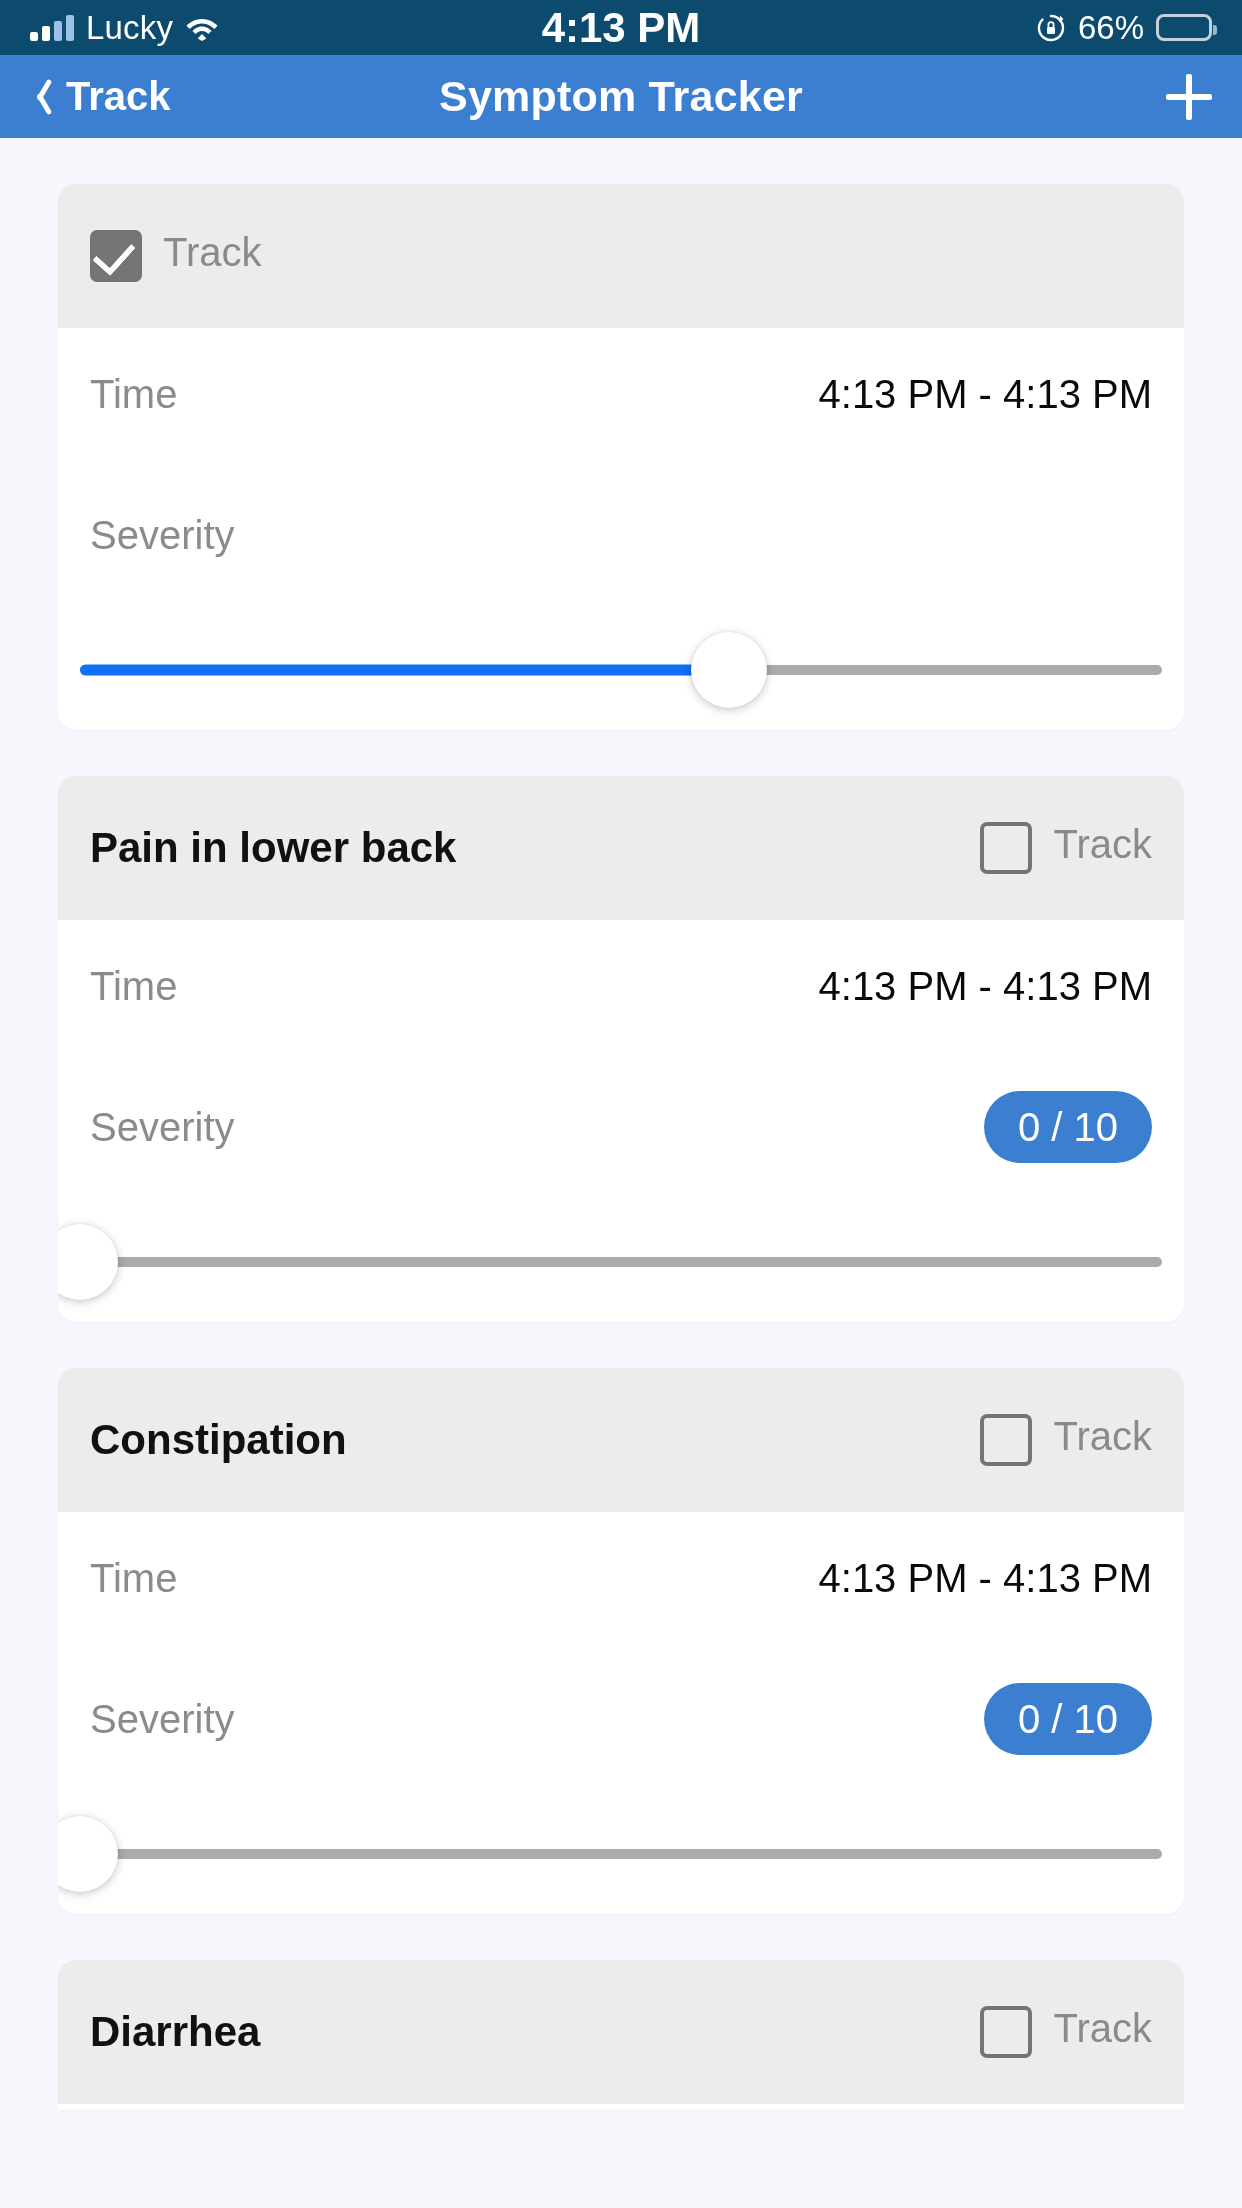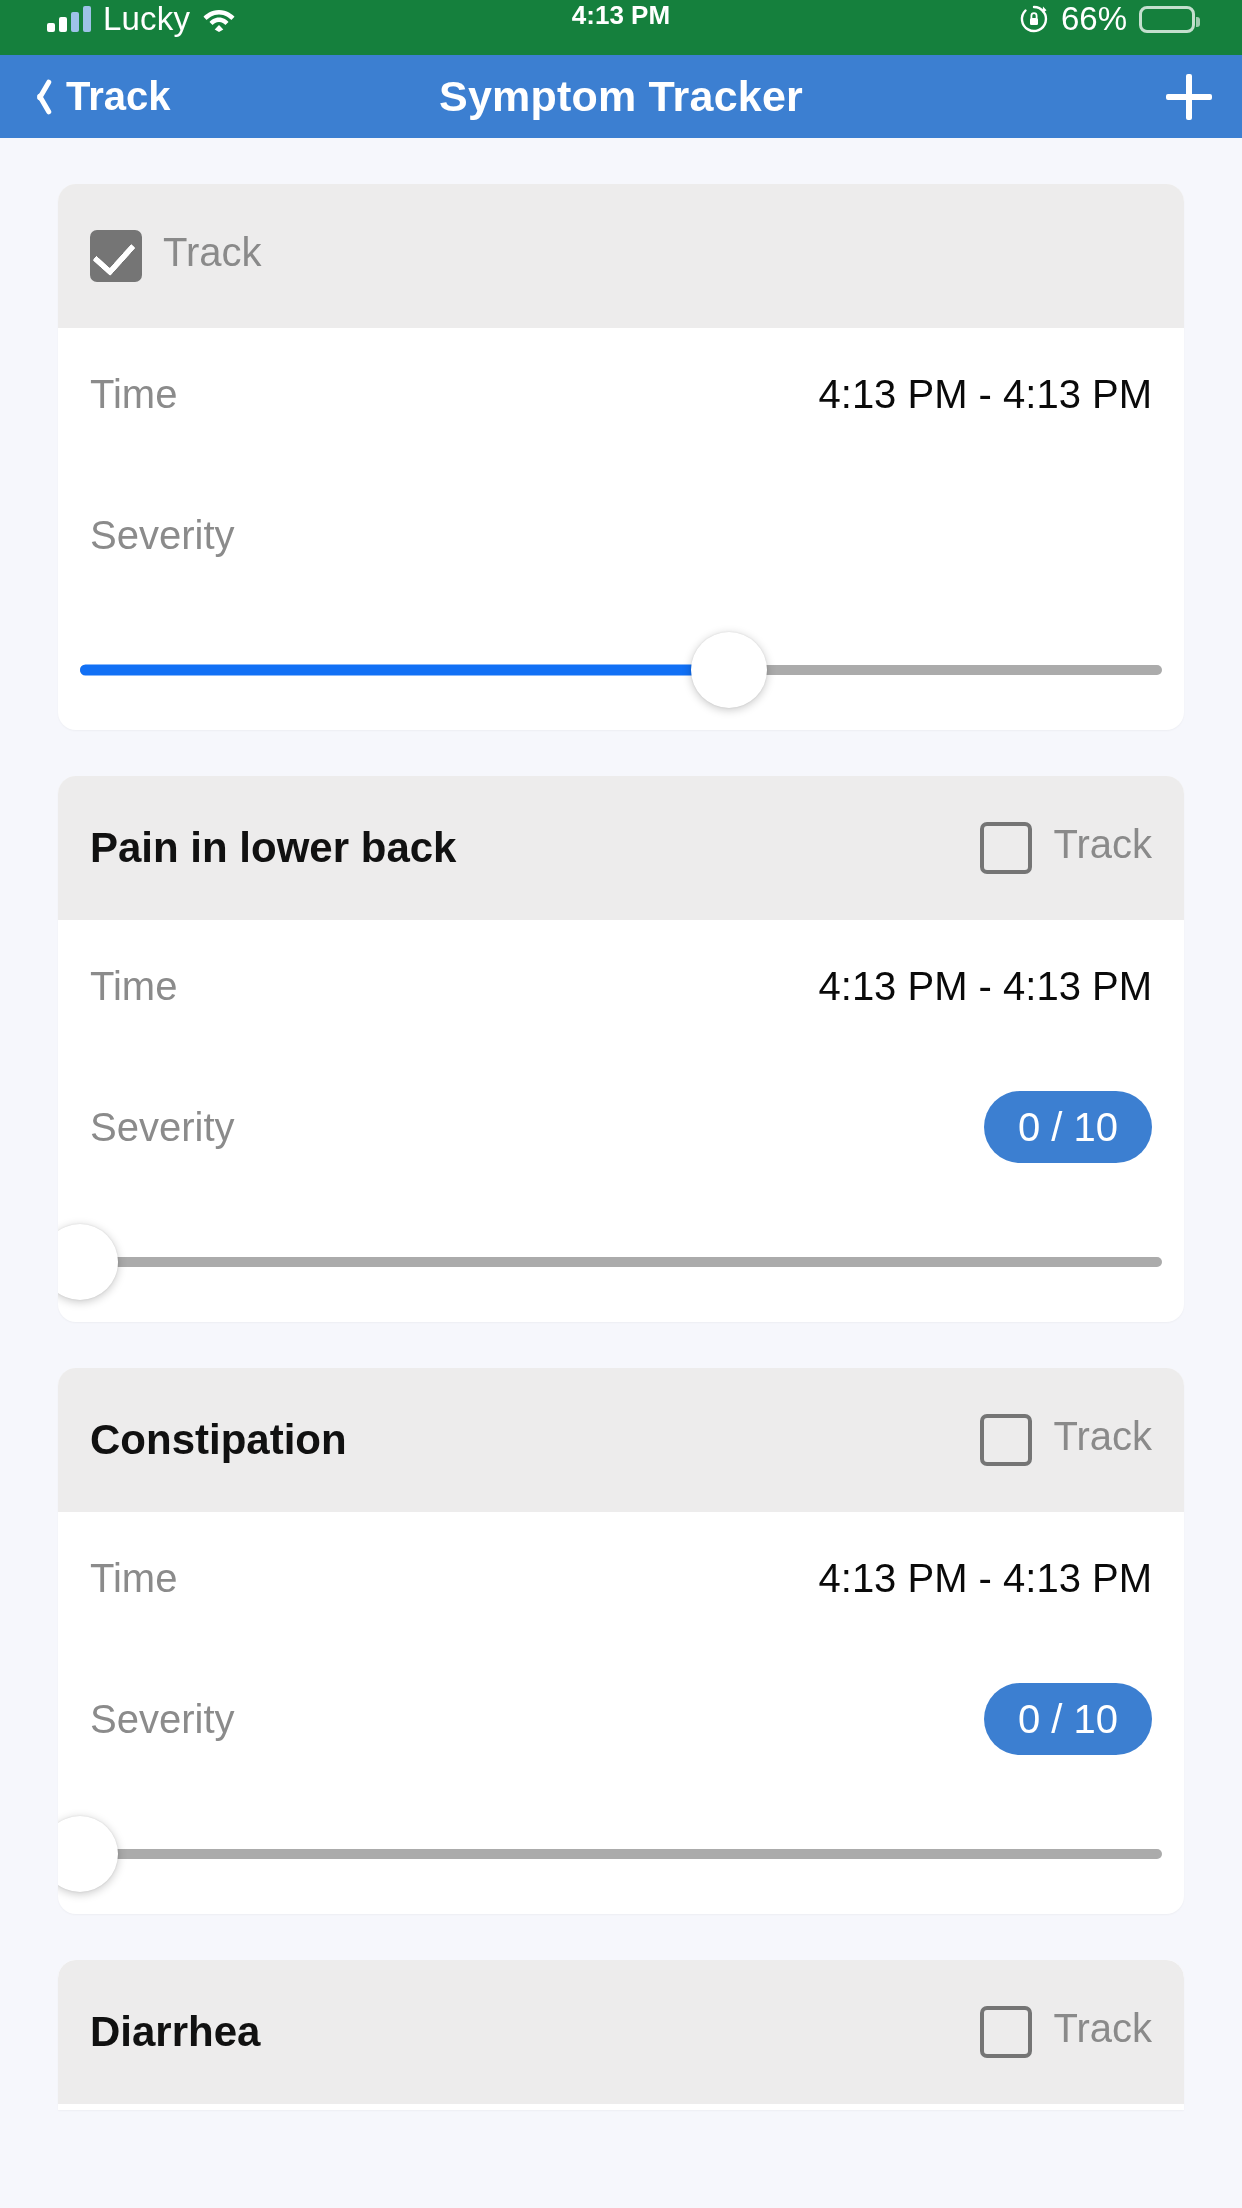--- a/index.html
+++ b/index.html
@@ -6,37 +6,37 @@
   html,body { width:1242px; height:2208px; }
   body {
     font-family:"Liberation Sans", sans-serif;
     background:#F6F7FC;
     overflow:hidden;
     position:relative;
   }
 
   
   .statusbar{
-    height:55px; background:#15803d; color:#fff;
-    display:flex; align-items:flex-start; position:relative;
-    padding:0 47px;
+    height:55px; background:#0c4a6e; color:#fff;
+    display:flex; align-items:center; position:relative;
+    padding:0 30px;
   }
   .sb-left{ display:flex; align-items:center; gap:12px; }
   .bars{ display:flex; align-items:flex-end; gap:4px; height:26px; }
   .bars i{ display:block; width:8px; background:#fff; border-radius:2px; }
   .bars i:nth-child(1){ height:9px; }
   .bars i:nth-child(2){ height:15px; }
   .bars i:nth-child(3){ height:20px; background:#9EC2E8; }
   .bars i:nth-child(4){ height:26px; background:#9EC2E8; }
   .carrier{ font-size:33px; font-weight:400; letter-spacing:.2px; }
   .wifi{ width:34px; height:26px; position:relative; }
 
   .sb-center{
     position:absolute; left:0; right:0; text-align:center;
-    font-size:26px; font-weight:600; pointer-events:none;
+    font-size:42px; font-weight:600; pointer-events:none;
   }
   .sb-right{
     margin-left:auto; display:flex; align-items:center; gap:12px;
   }
   .rotlock{ width:30px; height:30px; }
   .batt-pct{ font-size:33px; font-weight:400; }
   .battery{
     width:56px; height:27px; border:3px solid rgba(255,255,255,.75);
     border-radius:8px; position:relative; padding:2px;
   }

